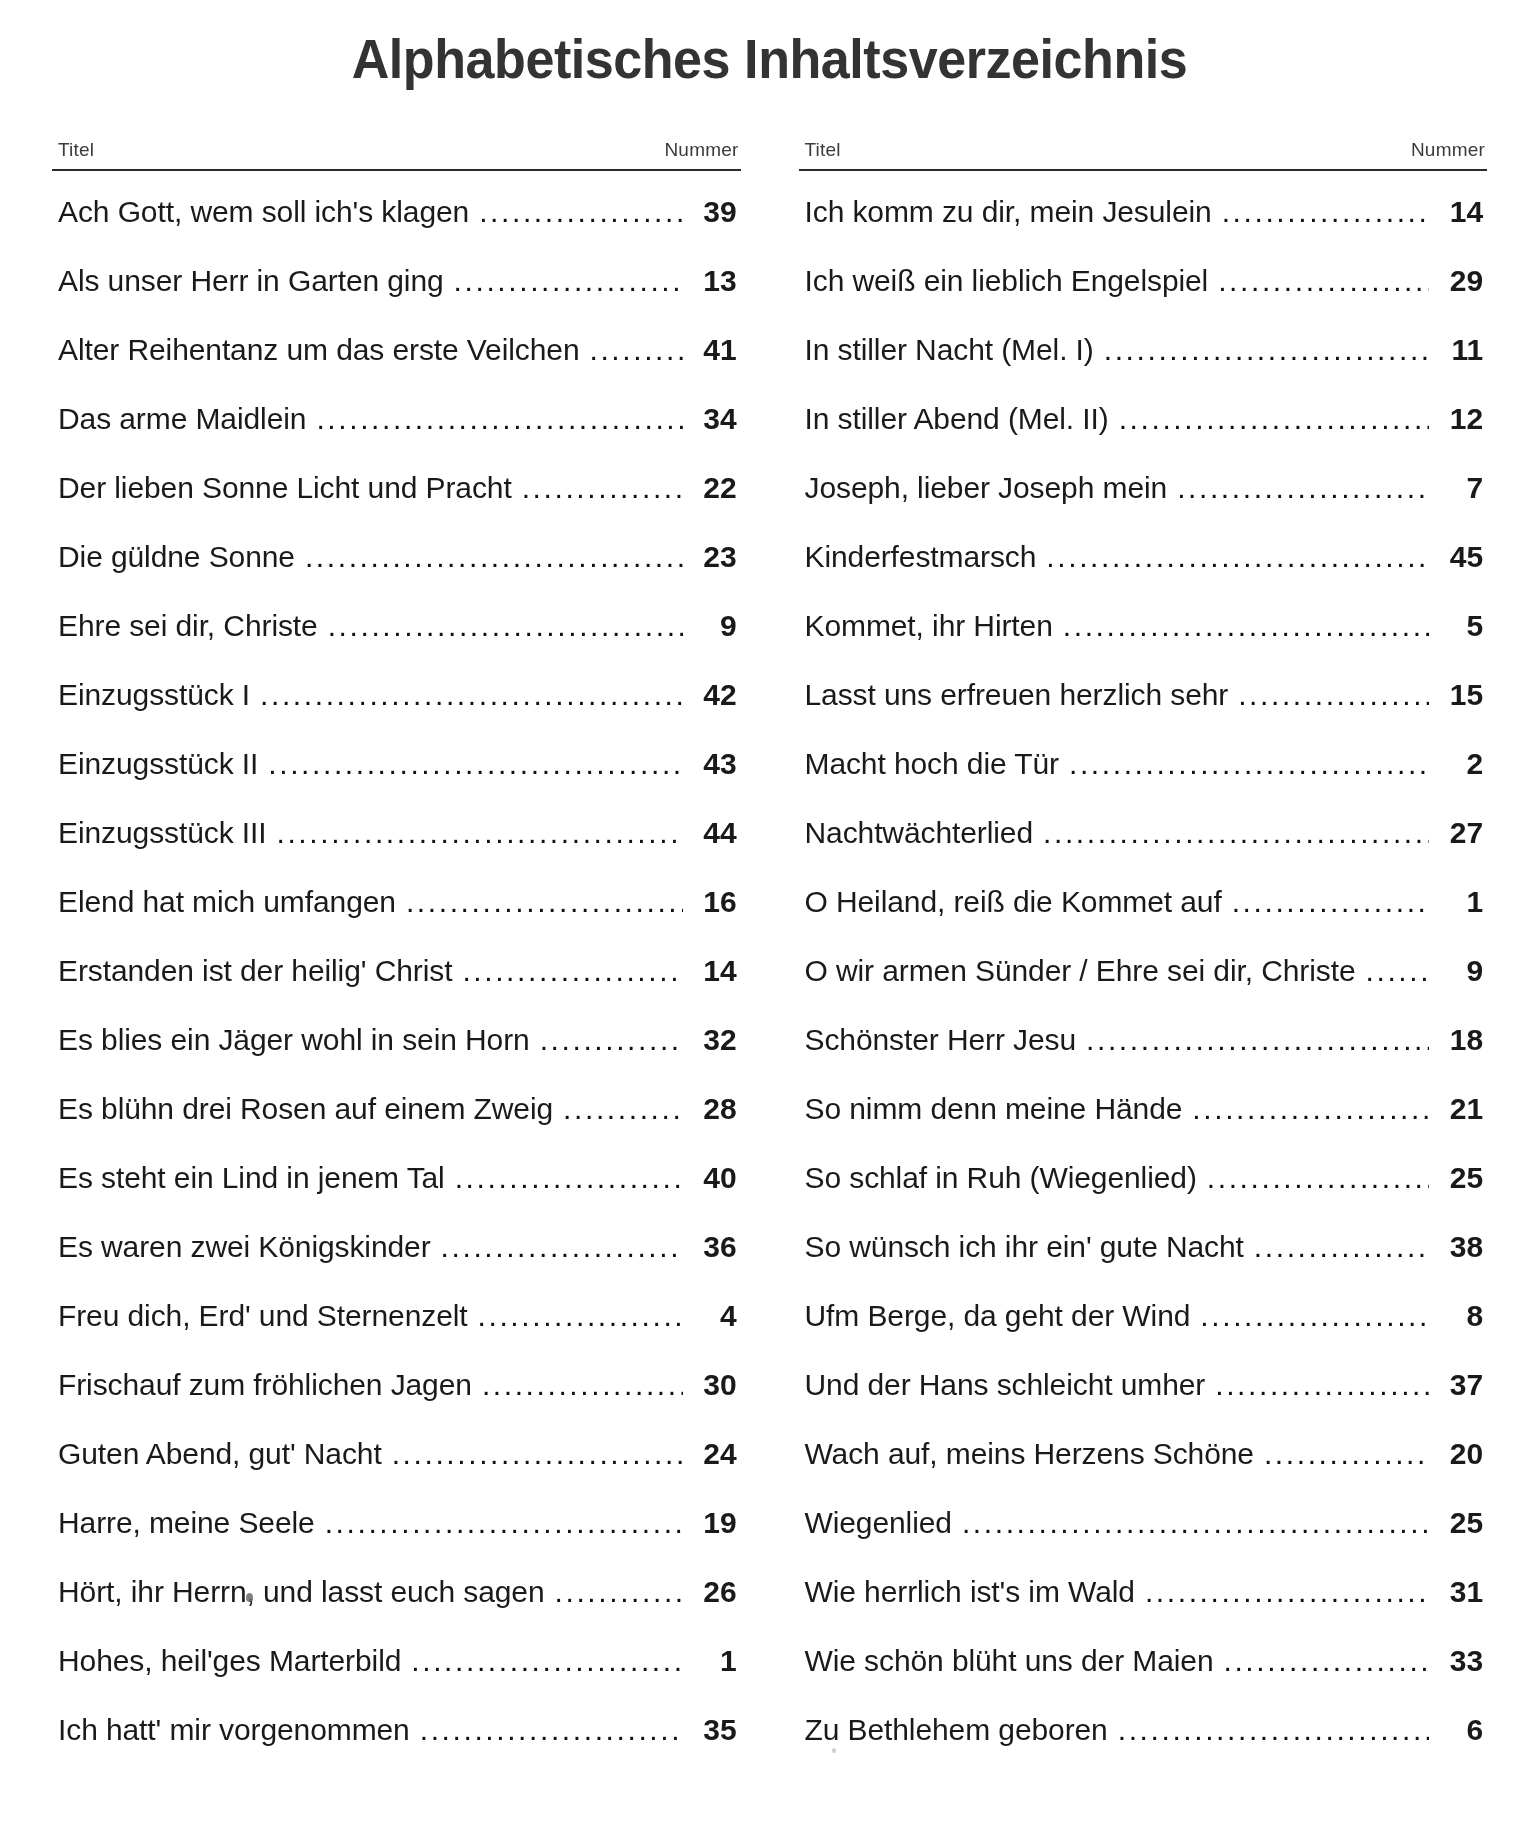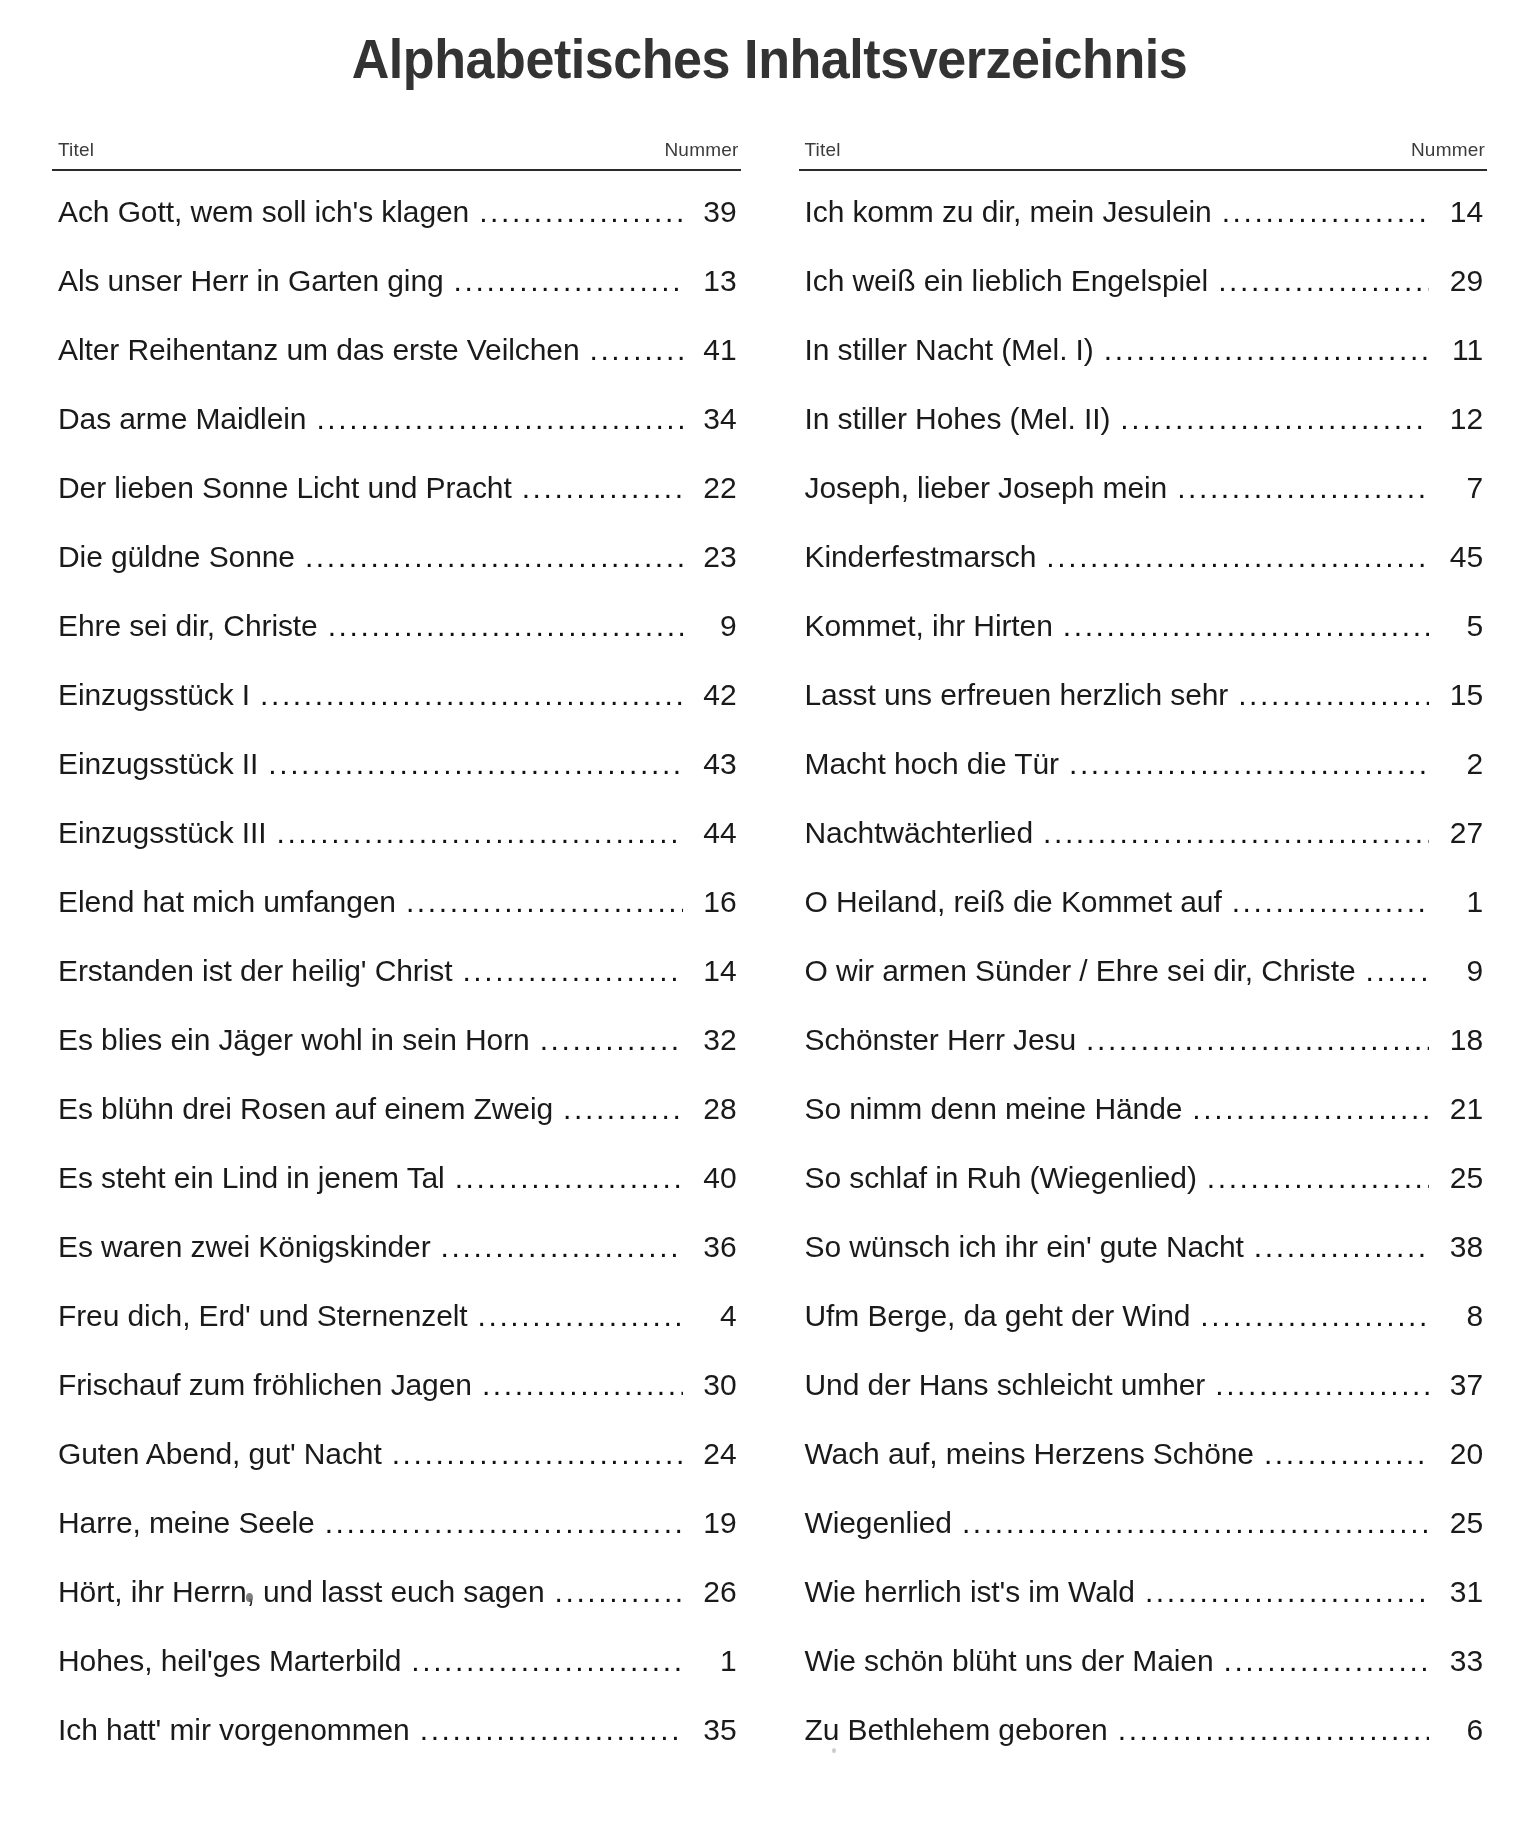--- a/index.html
+++ b/index.html
@@ -99,20 +99,21 @@
     letter-spacing: 2.6px;
     font-size: 30px;
     line-height: 1;
     color: #111;
     white-space: nowrap;
   }
   .entry-number {
     flex: 0 0 46px;
     text-align: right;
     padding-right: 4px;
+    font-weight: bold;
   }
 
   
   .speck {
     position: absolute;
     left: 246px;
     top: 1593px;
     width: 7px;
     height: 9px;
     background: #6b6b6b;
@@ -277,21 +278,21 @@
             <span class="entry-title">Ich weiß ein lieblich Engelspiel</span>
             <span class="leader"></span>
             <span class="entry-number">29</span>
           </li>
           <li class="entry">
             <span class="entry-title">In stiller Nacht (Mel. I)</span>
             <span class="leader"></span>
             <span class="entry-number">11</span>
           </li>
           <li class="entry">
-            <span class="entry-title">In stiller Hohes (Mel. II)</span>
+            <span class="entry-title">In stiller Abend (Mel. II)</span>
             <span class="leader"></span>
             <span class="entry-number">12</span>
           </li>
           <li class="entry">
             <span class="entry-title">Joseph, lieber Joseph mein</span>
             <span class="leader"></span>
             <span class="entry-number">7</span>
           </li>
           <li class="entry">
             <span class="entry-title">Kinderfestmarsch</span>

